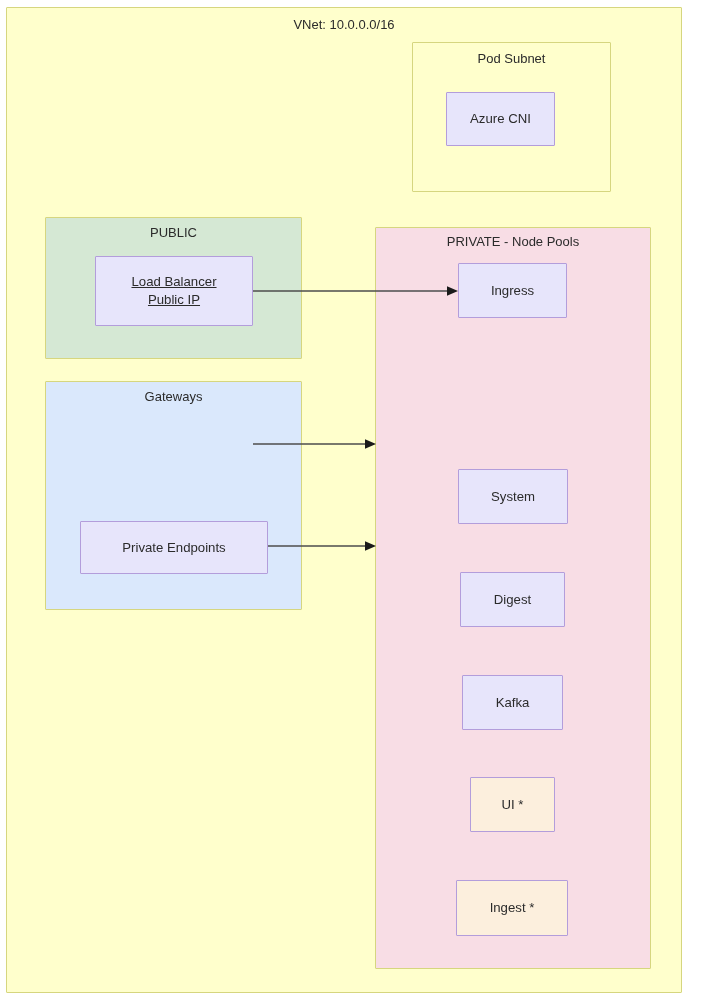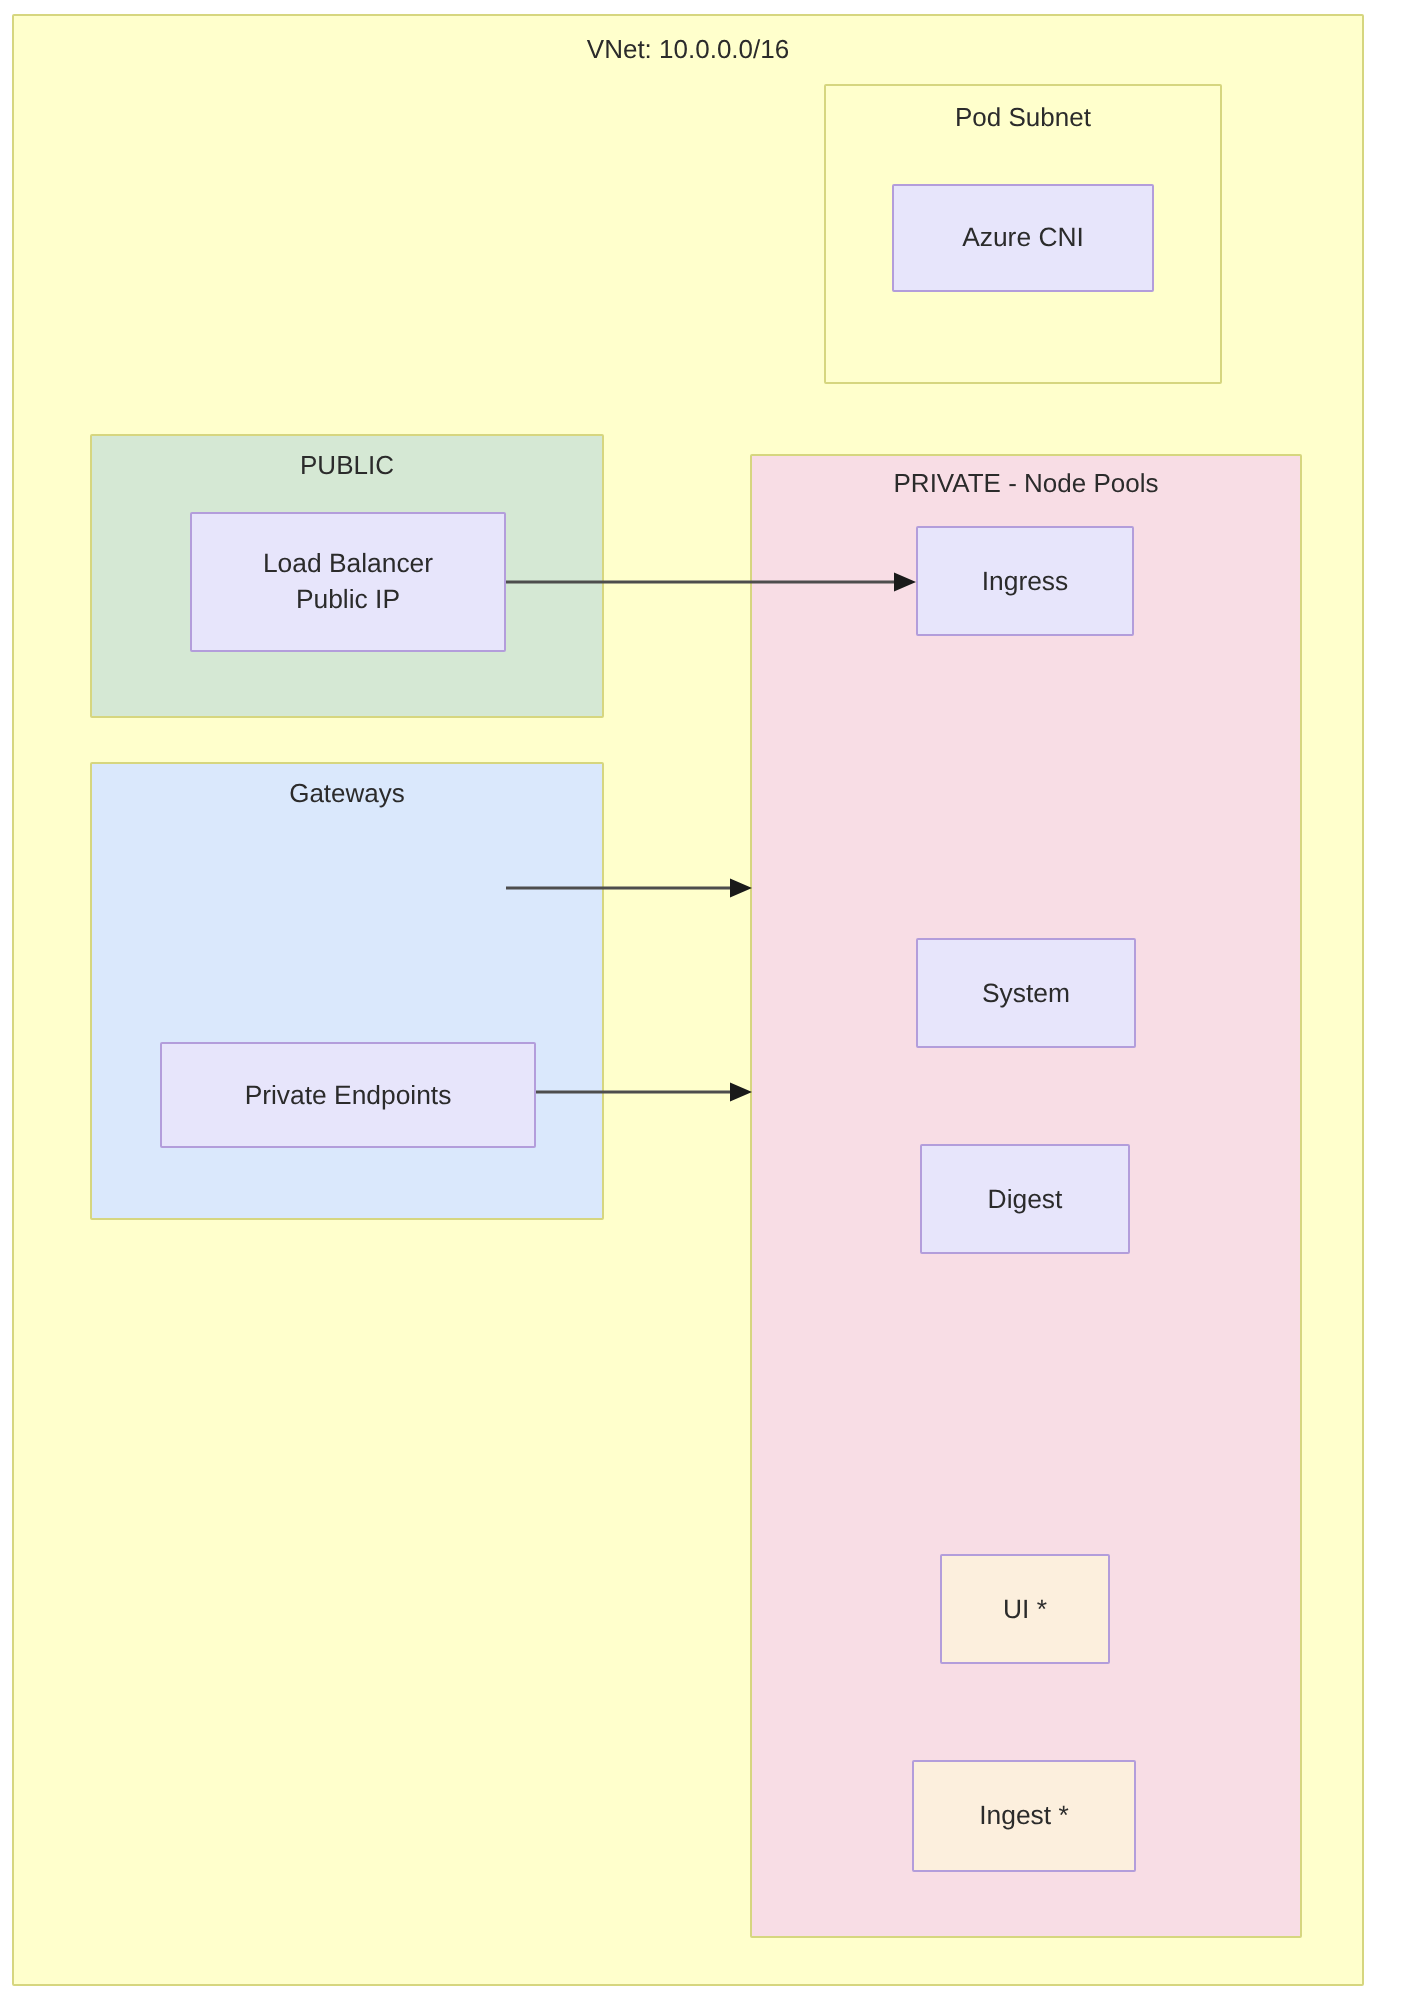--- a/index.html
+++ b/index.html
@@ -64,22 +64,22 @@
     align-items: center;
     justify-content: center;
     text-align: center;
     font-size: 13.2px;
     color: #2b2b2b;
     line-height: 1.35;
     white-space: pre-line;
   }
   .node.peach { background: #fcefdd; }
 
-  #azure-cni         { left: 446px; top: 92px;  width: 131px; height: 54px; }
-  #load-balancer     { left: 95px;  top: 256px; width: 158px; height: 70px; }
+  #azure-cni         { left: 446px; top: 92px;  width: 109px; height: 54px; }
+  #load-balancer     { left: 95px;  top: 256px; width: 158px; height: 70px; text-decoration: underline; }
   #nat-gateway       { left: 96px;  top: 419px; width: 157px; height: 52px; }
   #private-endpoints { left: 80px;  top: 521px; width: 188px; height: 53px; }
 
   #np-ingress { left: 458px; top: 263px; width: 109px; height: 55px; }
   #np-system  { left: 458px; top: 469px; width: 110px; height: 55px; }
   #np-digest  { left: 460px; top: 572px; width: 105px; height: 55px; }
   #np-kafka   { left: 462px; top: 675px; width: 101px; height: 55px; }
   #np-ui      { left: 470px; top: 777px; width: 85px;  height: 55px; }
   #np-ingest  { left: 456px; top: 880px; width: 112px; height: 56px; }
 
@@ -124,20 +124,21 @@
     <div class="zone-title">Gateways</div>
   </div>
   <div class="node" id="private-endpoints">Private Endpoints</div>
 
   <div class="zone" id="private">
     <div class="zone-title">PRIVATE - Node Pools</div>
   </div>
   <div class="node" id="np-ingress">Ingress</div>
   <div class="node" id="np-system">System</div>
   <div class="node" id="np-digest">Digest</div>
+  <div class="node" id="np-kafka">Kafka</div>
   <div class="node peach" id="np-ui">UI *</div>
   <div class="node peach" id="np-ingest">Ingest *</div>
 
   <svg class="edge-layer" width="701" height="1008" viewBox="0 0 701 1008">
 
     <g>
       <line class="edge-line" x1="253" y1="291" x2="450" y2="291"></line>
       <polygon class="edge-head" points="458,291 447,286.2 447,295.8"></polygon>
     </g>
 

